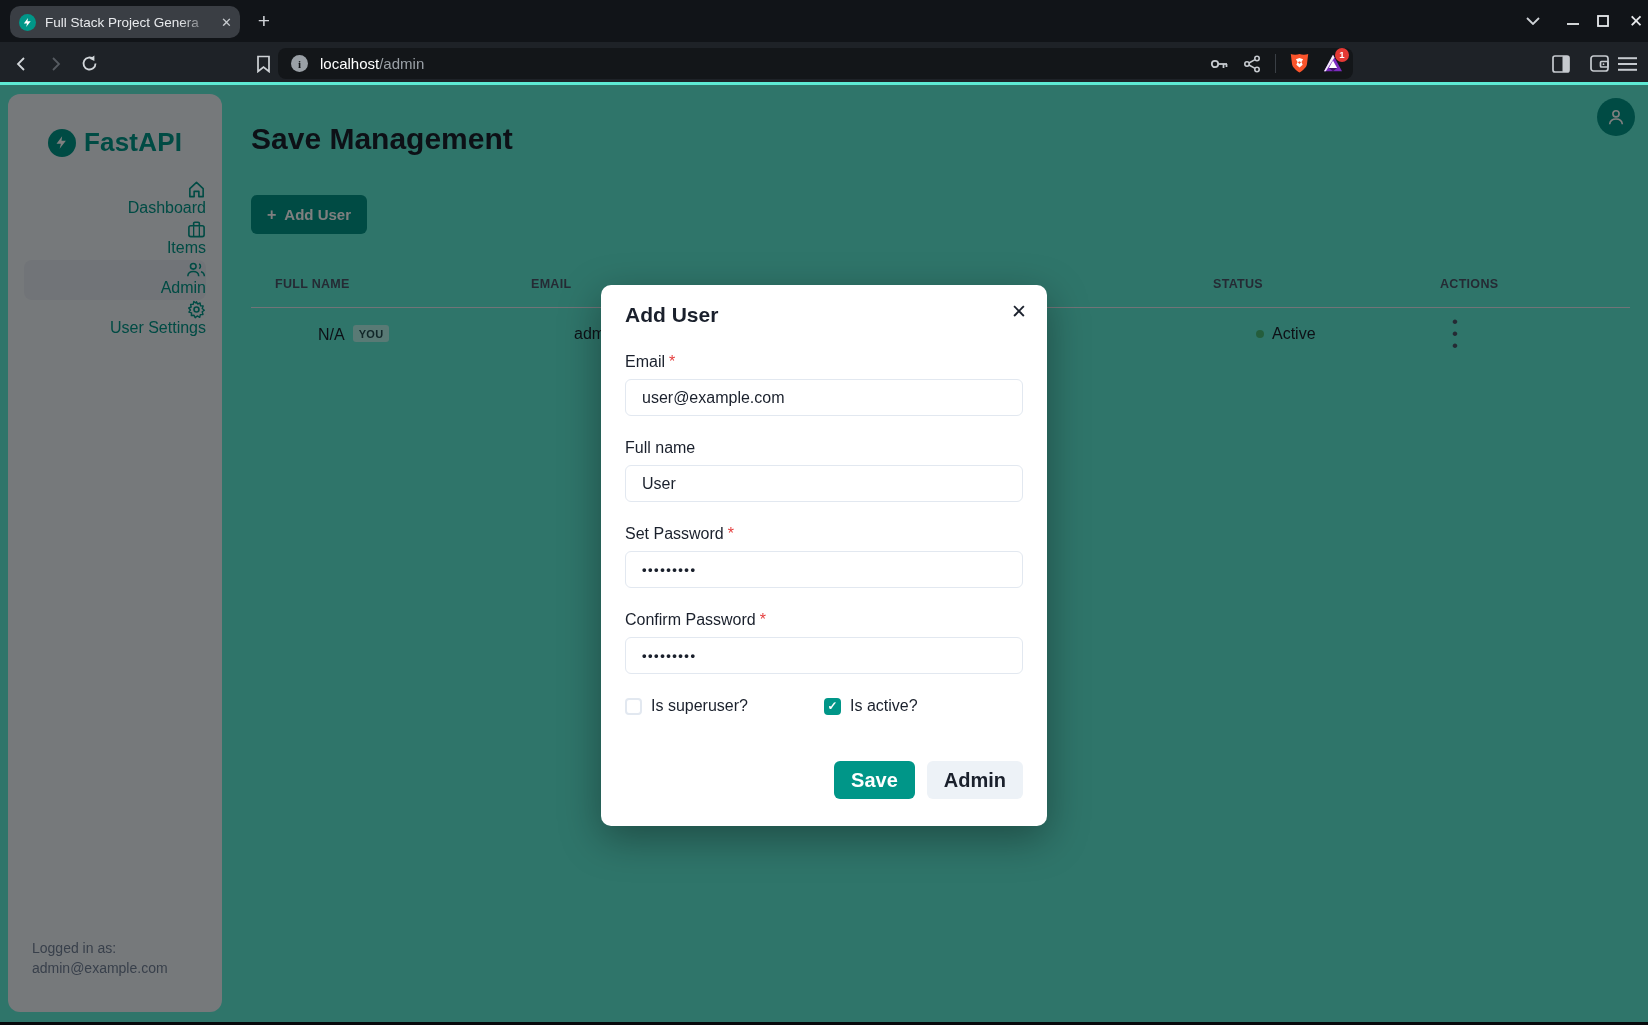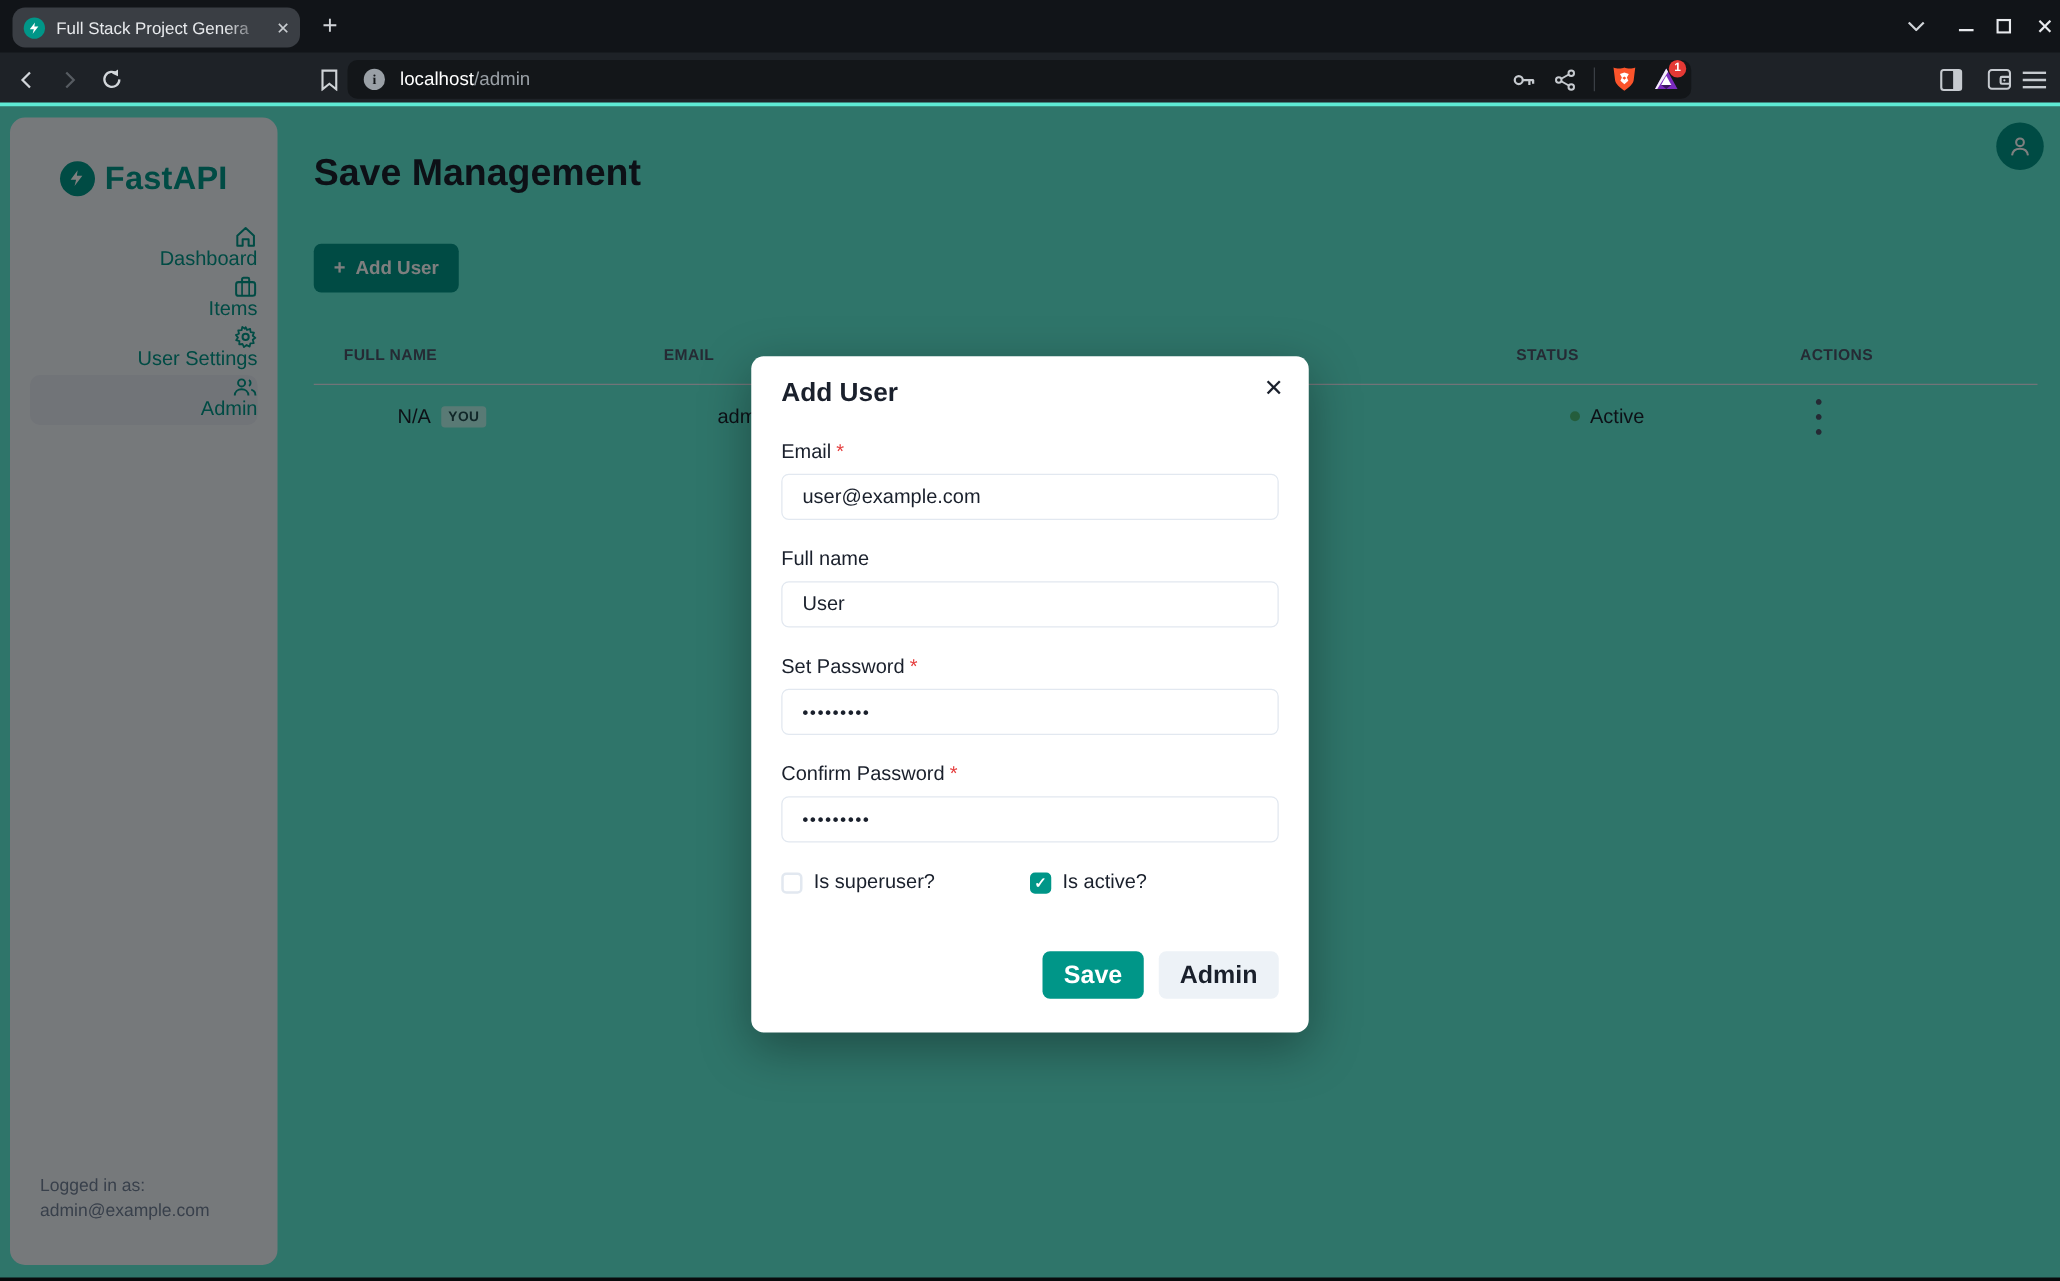--- a/index.html
+++ b/index.html
@@ -255,40 +255,40 @@
         <span>
           <svg width="19" height="19" viewBox="0 0 20 20">
             <rect x="2" y="6" width="16" height="11.5" rx="2" fill="none" stroke="#009688" stroke-width="1.7"></rect>
             <path d="M7 6 V3.5 a1.2 1.2 0 0 1 1.2 -1.2 h3.6 a1.2 1.2 0 0 1 1.2 1.2 V6" fill="none" stroke="#009688" stroke-width="1.7"></path>
             <line x1="7" y1="6.5" x2="7" y2="17" stroke="#009688" stroke-width="1.4"></line>
             <line x1="13" y1="6.5" x2="13" y2="17" stroke="#009688" stroke-width="1.4"></line>
           </svg>
         </span>
         <span class="nav-label">Items</span>
       </div>
-      <div class="nav-item">
-        <span>
-          <svg width="19" height="19" viewBox="0 0 20 20">
-            <circle cx="10" cy="10" r="2.6" fill="none" stroke="#009688" stroke-width="1.7"></circle>
-            <path d="M10 1.8 L11.2 4.2 L13.8 3.2 L14.2 6 L17 6.4 L16 9 L18.2 10.8 L16 12.4 L16.8 15.2 L14 15.4 L13.4 18.2 L10.8 16.8 L8.6 18.6 L7.4 16 L4.6 16.4 L4.8 13.6 L2 12.8 L3.6 10.6 L1.8 8.4 L4.4 7.4 L3.8 4.6 L6.6 4.4 L7.2 1.6 L9.4 3.2 Z" fill="none" stroke="#009688" stroke-width="1.5" stroke-linejoin="round"></path>
-          </svg>
-        </span>
-        <span class="nav-label">User Settings</span>
-      </div>
       <div class="nav-item active">
         <span>
           <svg width="20" height="19" viewBox="0 0 22 20">
             <circle cx="8" cy="6.5" r="3.1" fill="none" stroke="#009688" stroke-width="1.7"></circle>
             <path d="M2 17.5 c0 -3.4 2.7 -5.4 6 -5.4 s6 2 6 5.4" fill="none" stroke="#009688" stroke-width="1.7"></path>
             <path d="M14.5 3.9 a3.1 3.1 0 0 1 0 5.2" fill="none" stroke="#009688" stroke-width="1.7"></path>
             <path d="M16.5 12.4 c2.2 0.6 3.7 2.3 3.7 5.1" fill="none" stroke="#009688" stroke-width="1.7"></path>
           </svg>
         </span>
         <span class="nav-label">Admin</span>
       </div>
+      <div class="nav-item">
+        <span>
+          <svg width="19" height="19" viewBox="0 0 20 20">
+            <circle cx="10" cy="10" r="2.6" fill="none" stroke="#009688" stroke-width="1.7"></circle>
+            <path d="M10 1.8 L11.2 4.2 L13.8 3.2 L14.2 6 L17 6.4 L16 9 L18.2 10.8 L16 12.4 L16.8 15.2 L14 15.4 L13.4 18.2 L10.8 16.8 L8.6 18.6 L7.4 16 L4.6 16.4 L4.8 13.6 L2 12.8 L3.6 10.6 L1.8 8.4 L4.4 7.4 L3.8 4.6 L6.6 4.4 L7.2 1.6 L9.4 3.2 Z" fill="none" stroke="#009688" stroke-width="1.5" stroke-linejoin="round"></path>
+          </svg>
+        </span>
+        <span class="nav-label">User Settings</span>
+      </div>
     </nav>
     <div class="sidebar-footer">
       <div>Logged in as:</div>
       <div>admin@example.com</div>
     </div>
   </aside>
 
   <h1 class="page-title">Save Management</h1>
 
   <button class="add-user-btn">

